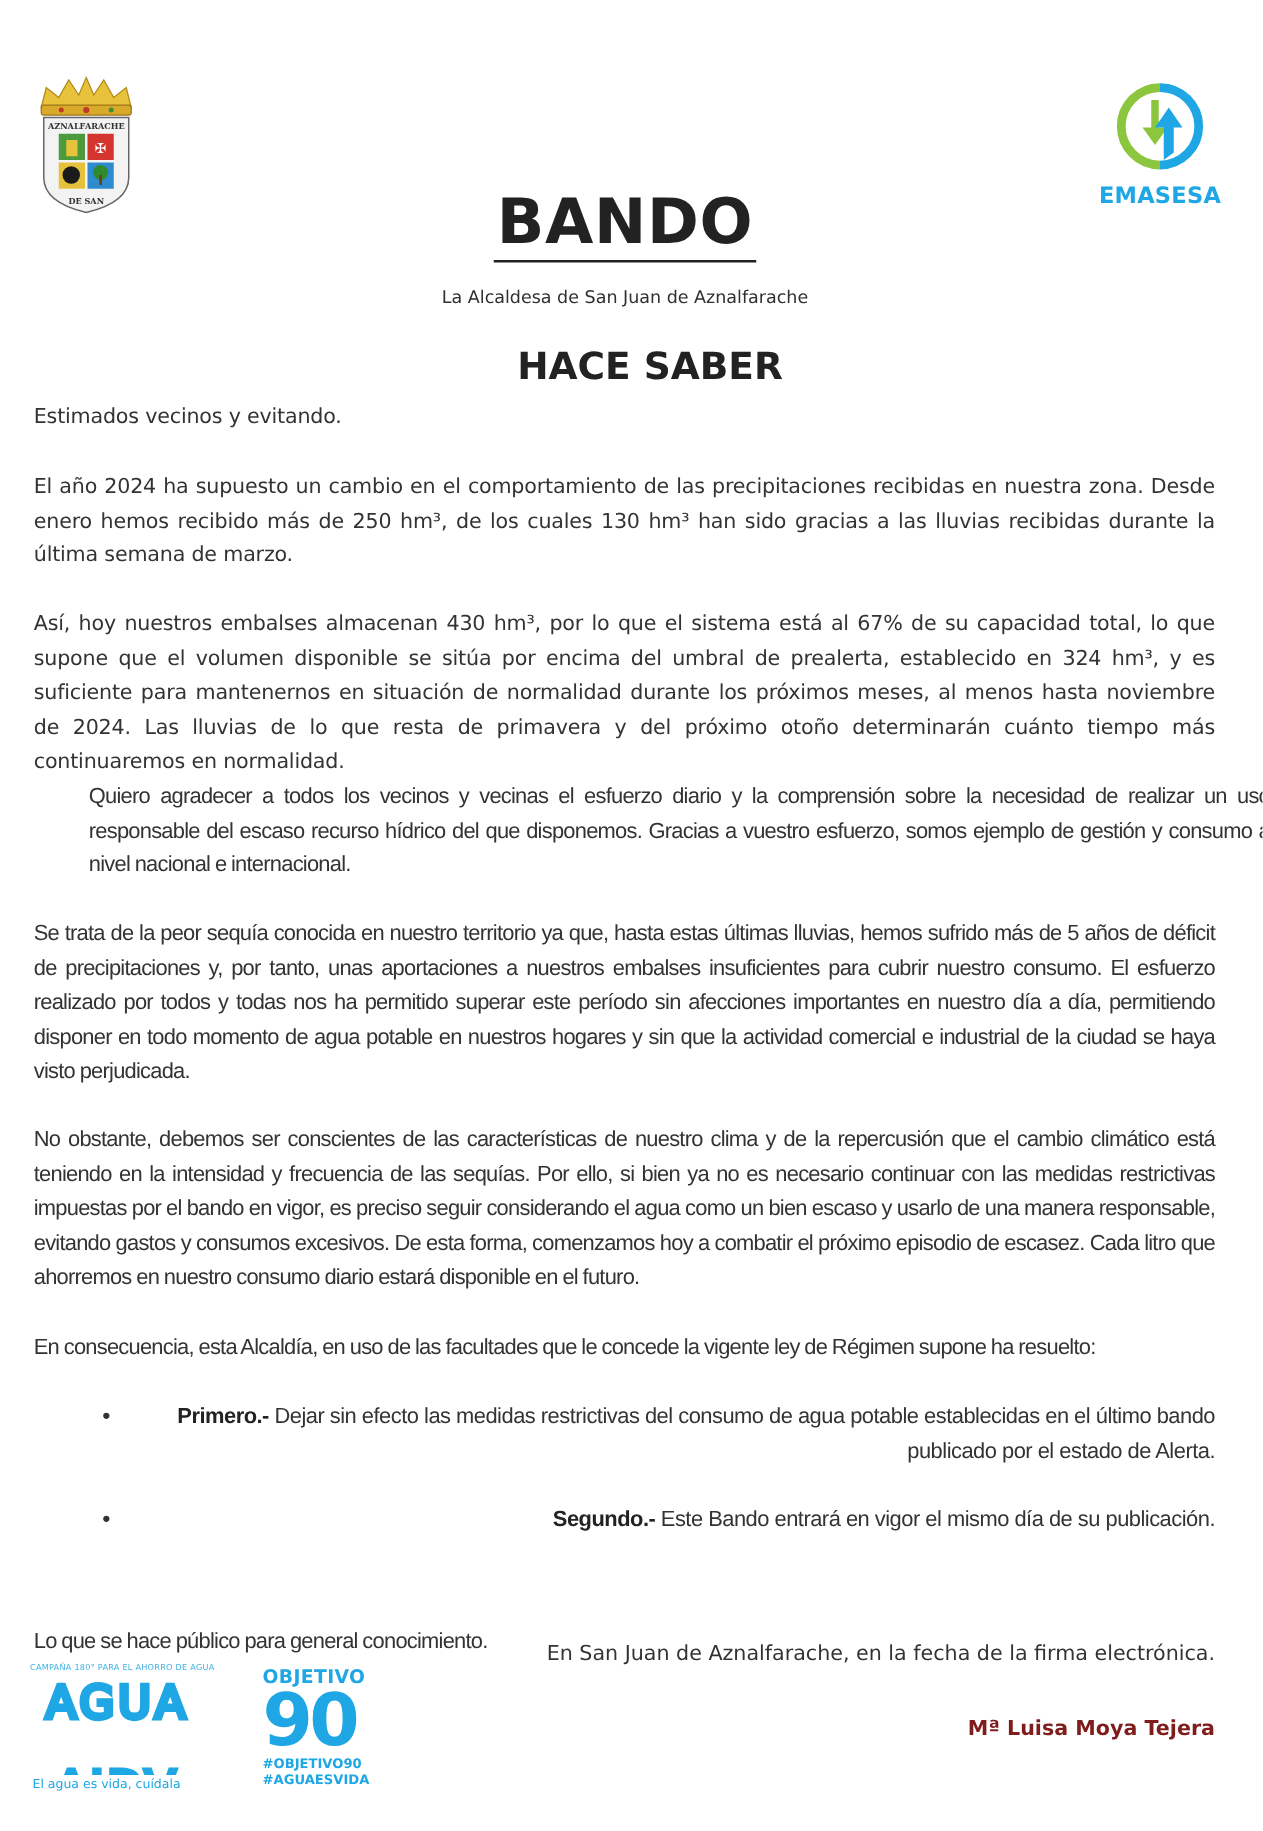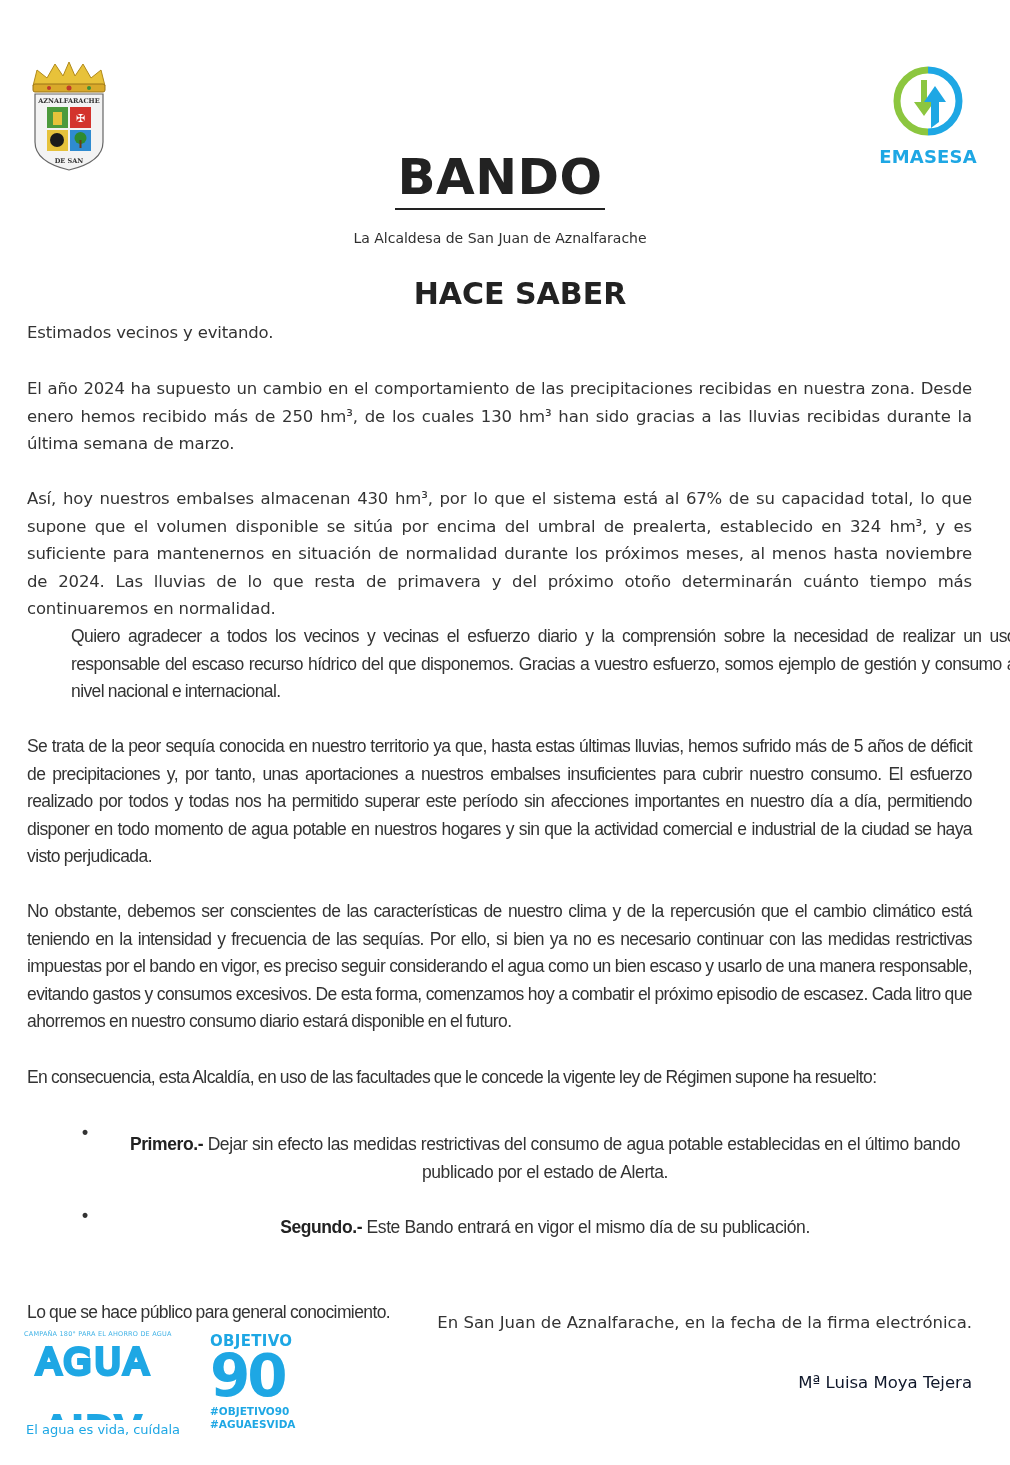--- a/index.html
+++ b/index.html
@@ -28,33 +28,33 @@
   #p1 { top:375px; }
   #p2 { top:485px; }
   #p3 { top:623px;margin-left:44px; }
   #p4 { top:733px; }
   #p5 { top:898px; }
   #p6 { top:1064px; text-align:left; }
 
   .bullet { position:absolute; left:82px; width:890px; font-family:"Liberation Sans",sans-serif;
             font-size:17.5px; line-height:28px; color:#333; letter-spacing:-0.4px; }
   .bullet .dot { position:absolute; left:0; top:0; font-weight:bold; }
-  .bullet .txt { margin-left:36px; display:block; text-align:center;margin-top:12px; }
+  .bullet .txt { margin-left:36px; display:block; text-align:right; }
   .bullet b { font-weight:bold; color:#222; }
   #b1 { top:1118px; }
   #b2 { top:1201px; }
   #closing { top:1256px; text-align:left;margin-top:43px; }
 
   #place { right:38px; top:1313px; font-size:16.5px; color:#333; text-align:right; }
-  #signer { right:38px; top:1373px; font-size:16.5px; font-weight:normal; color:#0f172a; text-align:center; }
+  #signer { right:38px; top:1373px; font-size:16.5px; font-weight:bold; color:#7f1d1d; text-align:center; }
 
   
   #agua { left:24px; top:1330px; width:150px; height:110px; color:#1ea7e4; }
   #agua .camp { font-size:6.5px; letter-spacing:0.2px; color:#3fb2e6; white-space:nowrap; }
-  #agua .tag { position:absolute; left:2px; top:92px; font-size:13px; color:#1ea7e4; white-space:nowrap; }
+  #agua .tag { position:absolute; left:2px; top:92px; font-size:10px; color:#1ea7e4; white-space:nowrap; }
   #objetivo { left:210px; top:1333px; width:100px; height:110px; color:#1ea7e4; text-align:left; }
   #objetivo .o1 { font-weight:bold; font-size:15px; letter-spacing:0.3px; line-height:16px; }
   #objetivo .o2 { font-weight:bold; font-size:58px; line-height:58px; letter-spacing:-3px; margin-top:-2px; }
   #objetivo .o3 { font-weight:bold; font-size:10.5px; line-height:13px; }
 </style>
 </head>
 <body>
 
 <div id="coat" class="abs">
   <svg width="84" height="112" viewBox="0 0 84 112">

